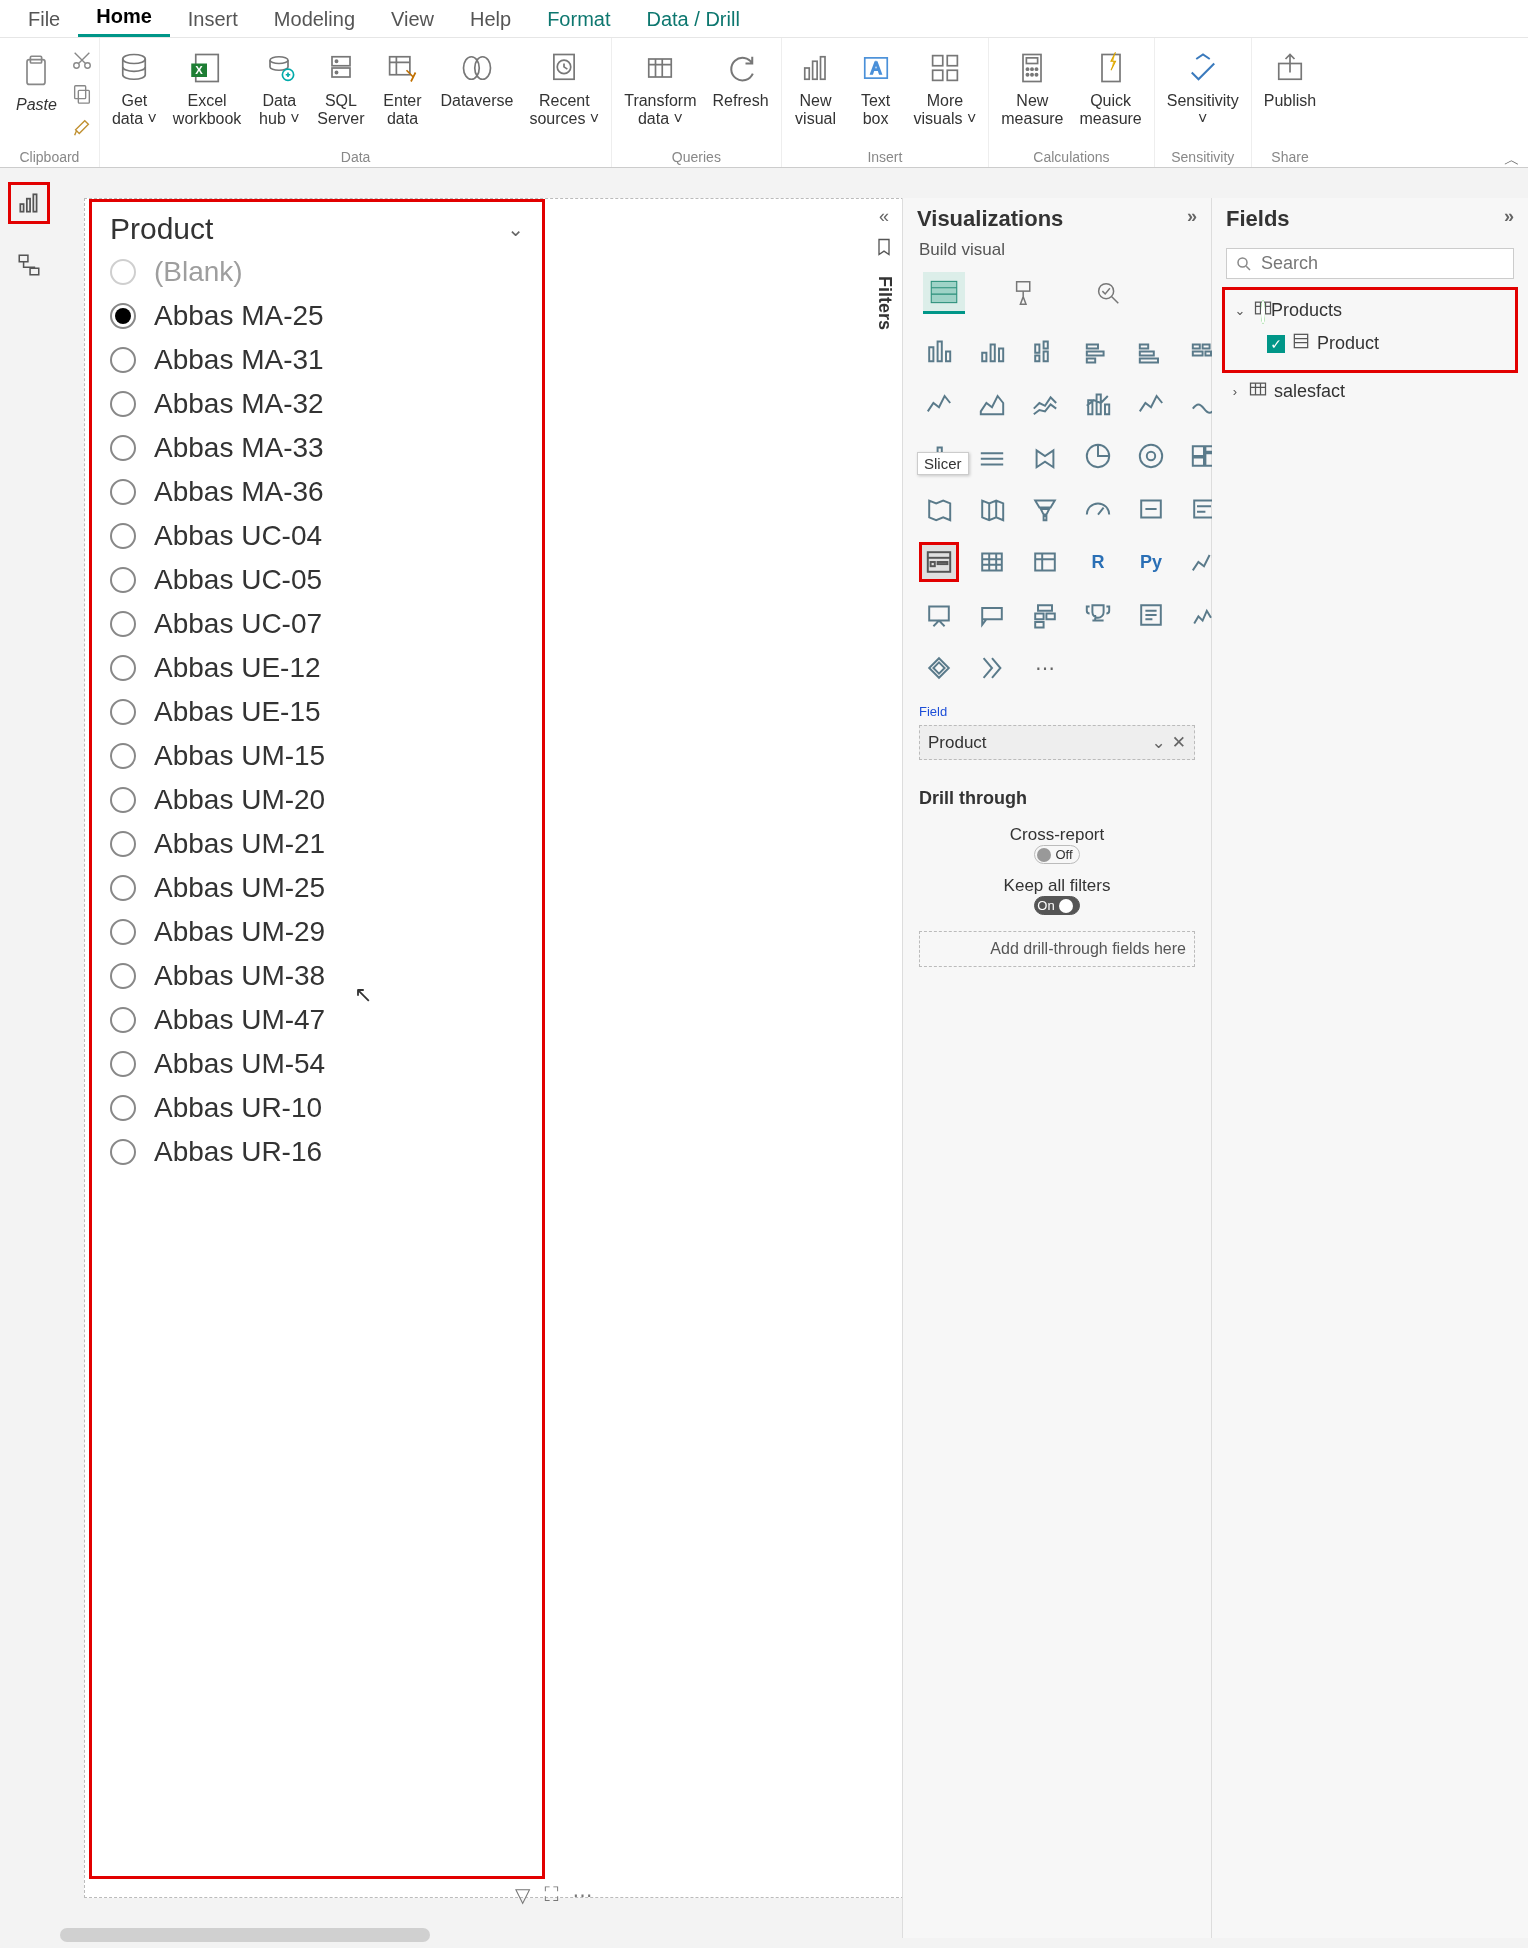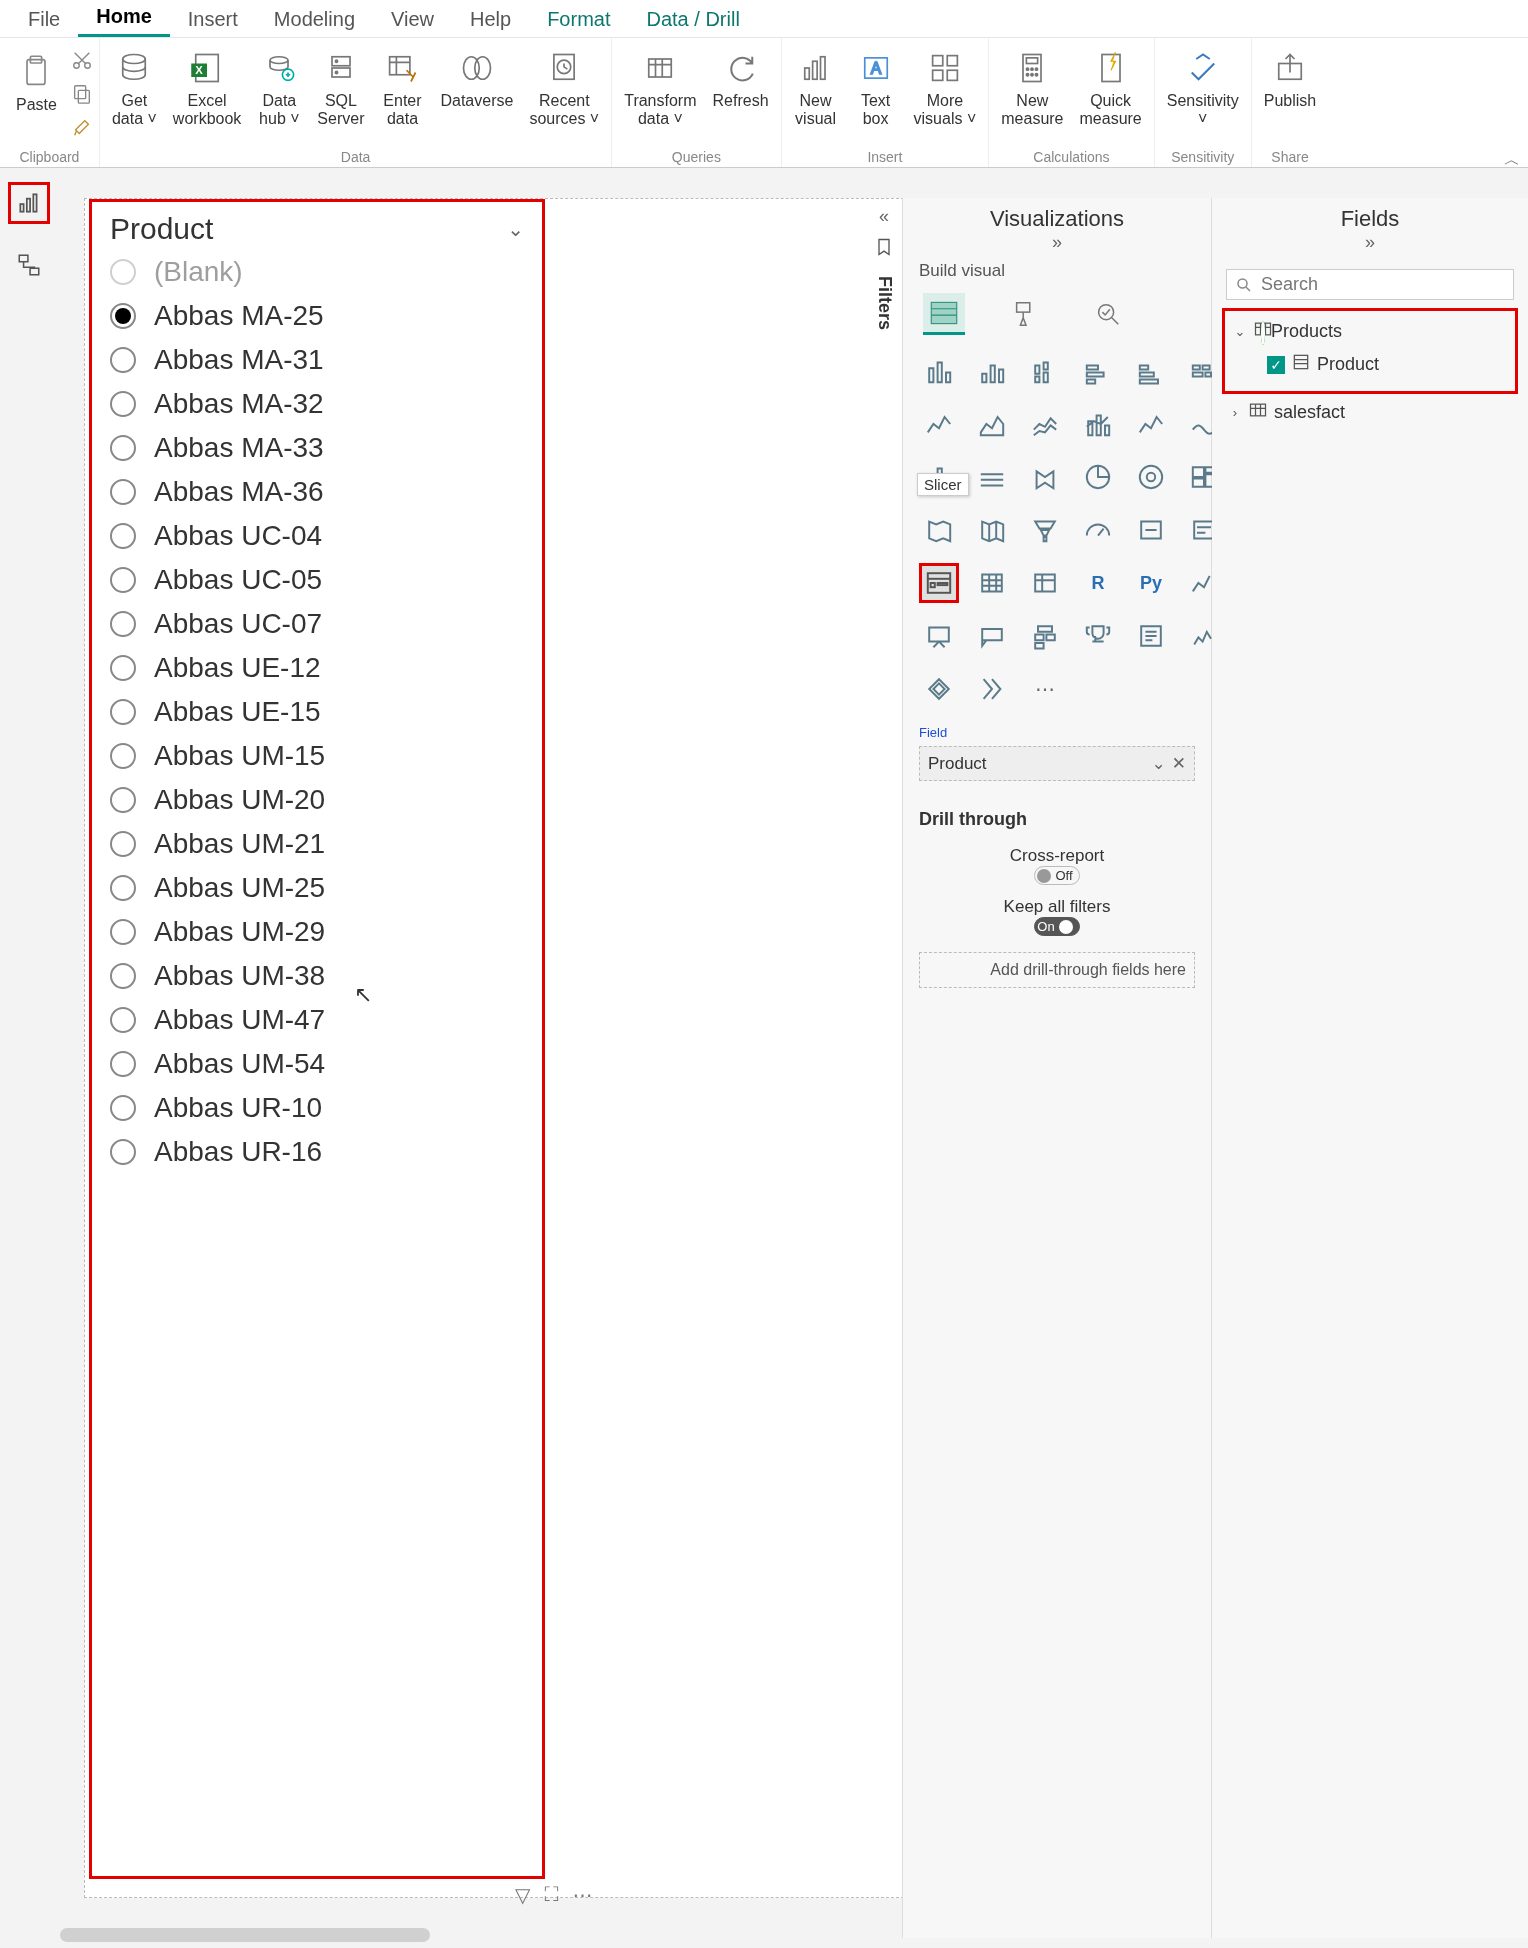--- a/index.html
+++ b/index.html
@@ -13,21 +13,21 @@
 
   .ribbon-body { background: #fff; display: flex; height: 130px; border-bottom: 1px solid #ccc; }
   .ribbon-group { display: flex; flex-direction: column; align-items: center; padding: 6px 4px 2px 4px; border-right: 1px solid #eee; }
   .ribbon-group-buttons { display: flex; flex: 1; align-items: stretch; }
   .ribbon-btn-large { display: flex; flex-direction: column; align-items: center; justify-content: flex-start; padding: 4px 8px; cursor: pointer; min-width: 60px; }
   .ribbon-icon { width: 40px; height: 40px; display: flex; align-items: center; justify-content: center; margin-bottom: 4px; }
   .ribbon-icon svg { width: 36px; height: 36px; }
   .ribbon-btn-label { font-size: 16px; text-align: center; line-height: 1.15; }
   .ribbon-group-label { font-size: 14px; color: #888; padding-top: 2px; }
 
-  .paste-col { display:flex; flex-direction:column; align-items:center; padding:4px 4px; }
+  .paste-col { display:flex; flex-direction:column; align-items:center; padding:4px 4px;font-style:italic; }
   .mini-btn-col { display:flex; flex-direction:column; justify-content:space-around; padding:4px 2px; gap:6px;}
   .mini-btn-col svg { width:22px; height:22px; cursor:pointer; }
 
   .ribbon-collapse { position:absolute; right:8px; top:150px; font-size:16px; color:#666; cursor:pointer; }
 
   
   .left-rail { position:absolute; left:0; top:168px; width:58px; display:flex; flex-direction:column; align-items:center; gap:20px; padding-top:14px; }
   .left-rail-btn { width:42px; height:42px; display:flex; align-items:center; justify-content:center; cursor:pointer; }
   .left-rail-btn.highlight { border:3px solid #e20000; }
   .left-rail-btn svg { width:26px; height:26px; stroke:#555; }
@@ -56,21 +56,21 @@
   .hscroll { position:absolute; left:60px; bottom:6px; width:370px; height:14px; background:#d0d0d0; border-radius:7px; }
 
   
   .filters-tab { position:absolute; right:626px; top:198px; width:36px; display:flex; flex-direction:column; align-items:center; gap:10px; padding-top:8px; }
   .filters-tab svg { width:20px; height:20px; }
   .filters-label { writing-mode: vertical-rl; font-size:18px; font-weight:600; color:#333; padding-top:6px; }
   .collapse-chevron { font-size:18px; color:#666; cursor:pointer; }
 
   
   .viz-pane { position:absolute; right:316px; top:198px; width:310px; background:#f7f7f7; border-left:1px solid #ddd; border-right:1px solid #ddd; height:1740px; padding:0; }
-  .pane-header { display:flex; align-items:center; justify-content:space-between; padding:8px 14px; font-size:22px; font-weight:400;flex-direction:column; }
+  .pane-header { display:flex; align-items:flex-start; justify-content:space-between; padding:8px 14px; font-size:22px; font-weight:700; }
   .pane-sub { font-size:17px; padding:0 16px 8px 16px; color:#555; }
   .build-mode { display:flex; gap:40px; padding:4px 20px 10px 20px; align-items:center; }
   .build-mode .mode-btn { width:42px; height:42px; display:flex; align-items:center; justify-content:center; cursor:pointer; }
   .build-mode .mode-btn.active { background:#dceee9; border-bottom:3px solid #009688; }
   .viz-grid { display:grid; grid-template-columns:repeat(6,40px); gap:13px; padding:6px 16px; position:relative; }
   .viz-cell { width:40px; height:40px; display:flex; align-items:center; justify-content:center; cursor:pointer; }
   .viz-cell svg { width:28px; height:28px; }
   .viz-cell.selected { border:3px solid #e20000; background:#e0e0e0; }
   .viz-tooltip { position:absolute; font-size:15px; padding:2px 6px; background:#fff; border:1px solid #ccc; box-shadow:1px 1px 3px rgba(0,0,0,.2); left:14px; top:128px; z-index:2; }
 

